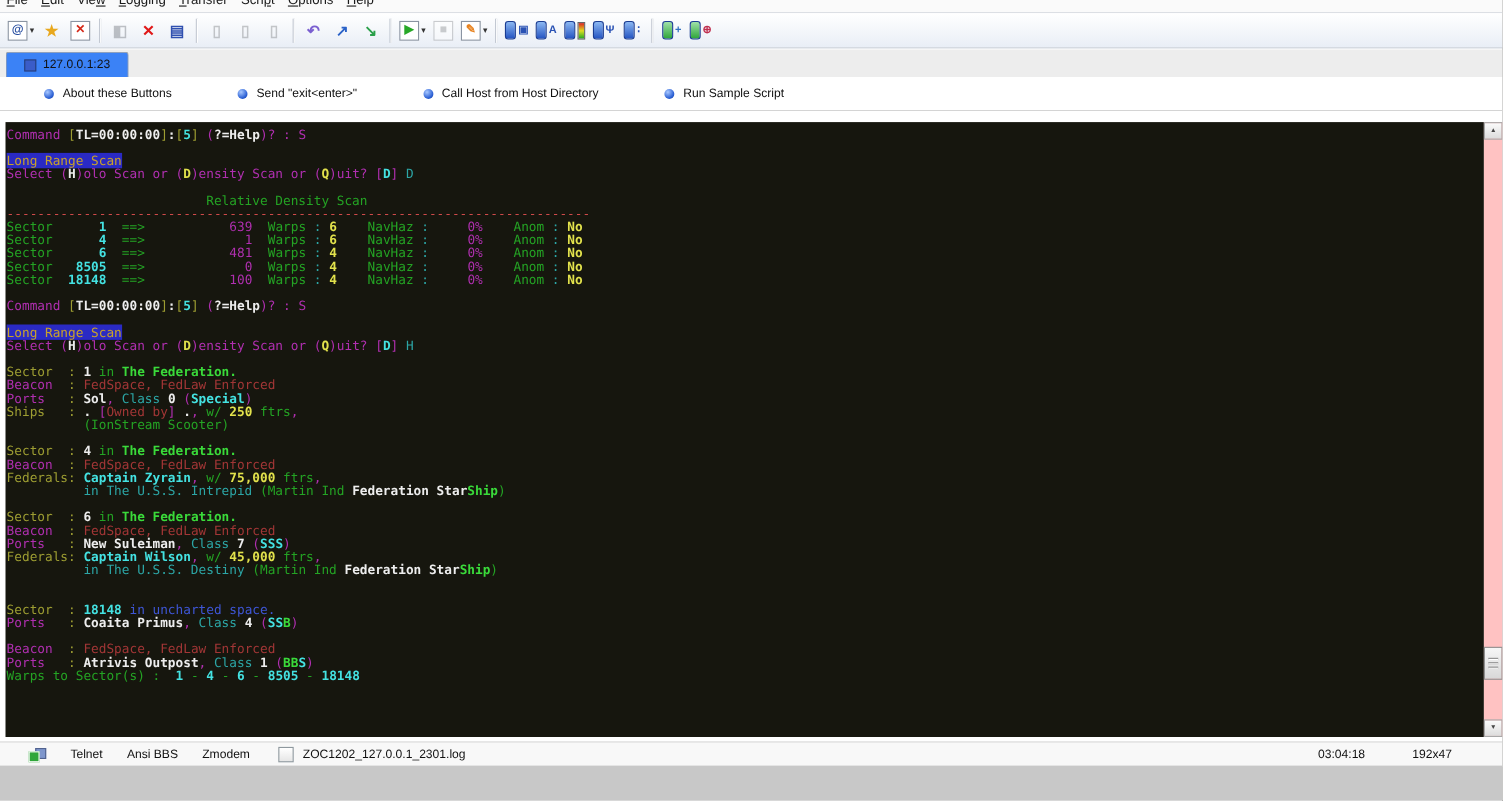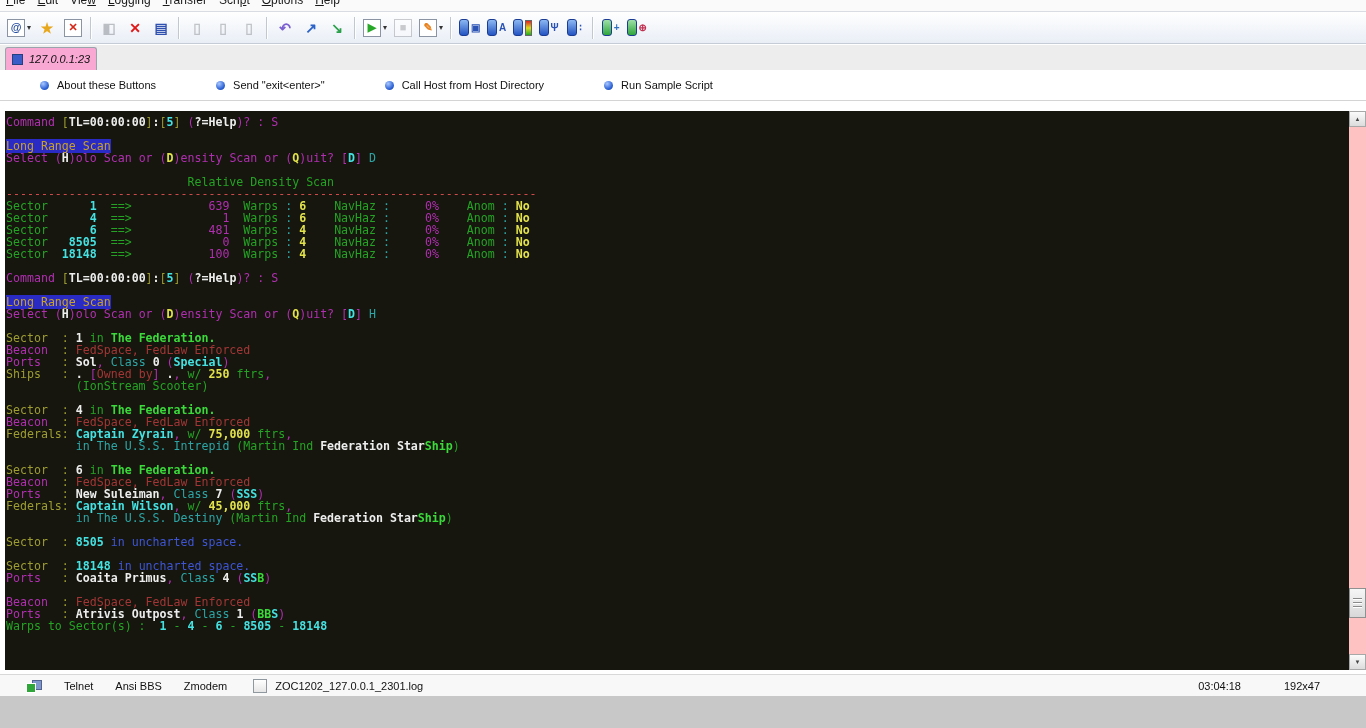--- a/index.html
+++ b/index.html
@@ -27,22 +27,22 @@
   .tb-sep{width:1px;height:22px;background:#c2c8d2;border-right:1px solid #ffffff;margin:0 4px;}
   .dev-base{display:inline-block;width:8px;height:15px;border-radius:3px;
             background:linear-gradient(#8cb8f2,#2454c2);border:1px solid #1a3c92;margin-right:2px;}
   .dev-badge{font-size:10px;font-weight:bold;line-height:10px;}
   .gradbar{display:inline-block;width:5px;height:14px;border:1px solid #666;
            background:linear-gradient(#d22,#dd2,#2a2);}
 
   
   .tabbar{position:absolute;left:0;top:45px;width:100%;height:25px;background:#ededed;}
   .tab{position:absolute;left:5px;bottom:0;height:22px;display:flex;align-items:center;gap:6px;
-       background:#f9a8d4;border:1px solid #9aa2ac;border-bottom:none;border-radius:3px 3px 0 0;
-       padding:0 6px;cursor:pointer;font-style:italic;}
+       background:#3b82f6;border:1px solid #9aa2ac;border-bottom:none;border-radius:3px 3px 0 0;
+       padding:0 16px;cursor:pointer;}
   .tab-ico{width:9px;height:9px;background:#3a5cc8;border:1px solid #24407e;display:inline-block;}
   .tab-label{font-size:11px;color:#111;}
 
   
   .quickbar{position:absolute;left:0;top:70px;width:100%;height:31px;background:#ffffff;
             border-bottom:1px solid #d4d4d4;display:flex;align-items:center;padding-left:34px;
             box-sizing:border-box;}
   .qbtn{display:inline-flex;align-items:center;gap:8px;margin-right:48px;background:none;border:none;
         font-size:11px;color:#111;cursor:pointer;font-family:"Liberation Sans",sans-serif;}
   .qbtn .sphere{width:9px;height:9px;border-radius:50%;
@@ -228,21 +228,20 @@
         <div class="t-line"><span style="color: rgb(176, 47, 176);">Beacon</span><span style="color: rgb(157, 157, 50);">  : </span><span style="color: rgb(162, 54, 54);">FedSpace, FedLaw Enforced</span></div>
         <div class="t-line"><span style="color: rgb(157, 157, 50);">Federals: </span><span style="color: rgb(68, 226, 226); font-weight: bold;">Captain Zyrain</span><span style="color: rgb(176, 47, 176);">,</span><span style="color: rgb(36, 163, 36);"> w/ </span><span style="color: rgb(226, 226, 76); font-weight: bold;">75,000</span><span style="color: rgb(36, 163, 36);"> ftrs</span><span style="color: rgb(176, 47, 176);">,</span></div>
         <div class="t-line"><span style="color: rgb(44, 166, 166);">          in The U.S.S. Intrepid</span><span style="color: rgb(36, 163, 36);"> (Martin Ind </span><span style="color: rgb(237, 237, 237); font-weight: bold;">Federation Star</span><span style="color: rgb(58, 218, 58); font-weight: bold;">Ship</span><span style="color: rgb(36, 163, 36);">)</span></div>
         <div class="t-line"></div>
         <div class="t-line"><span style="color: rgb(157, 157, 50);">Sector  : </span><span style="color: rgb(237, 237, 237); font-weight: bold;">6</span><span style="color: rgb(36, 163, 36);"> in </span><span style="color: rgb(58, 218, 58); font-weight: bold;">The Federation.</span></div>
         <div class="t-line"><span style="color: rgb(176, 47, 176);">Beacon</span><span style="color: rgb(157, 157, 50);">  : </span><span style="color: rgb(162, 54, 54);">FedSpace, FedLaw Enforced</span></div>
         <div class="t-line"><span style="color: rgb(176, 47, 176);">Ports</span><span style="color: rgb(157, 157, 50);">   : </span><span style="color: rgb(237, 237, 237); font-weight: bold;">New Suleiman</span><span style="color: rgb(176, 47, 176);">,</span><span style="color: rgb(44, 166, 166);"> Class </span><span style="color: rgb(237, 237, 237); font-weight: bold;">7</span><span style="color: rgb(176, 47, 176);"> (</span><span style="color: rgb(68, 226, 226); font-weight: bold;">SSS</span><span style="color: rgb(176, 47, 176);">)</span></div>
         <div class="t-line"><span style="color: rgb(157, 157, 50);">Federals: </span><span style="color: rgb(68, 226, 226); font-weight: bold;">Captain Wilson</span><span style="color: rgb(176, 47, 176);">,</span><span style="color: rgb(36, 163, 36);"> w/ </span><span style="color: rgb(226, 226, 76); font-weight: bold;">45,000</span><span style="color: rgb(36, 163, 36);"> ftrs</span><span style="color: rgb(176, 47, 176);">,</span></div>
         <div class="t-line"><span style="color: rgb(44, 166, 166);">          in The U.S.S. Destiny</span><span style="color: rgb(36, 163, 36);"> (Martin Ind </span><span style="color: rgb(237, 237, 237); font-weight: bold;">Federation Star</span><span style="color: rgb(58, 218, 58); font-weight: bold;">Ship</span><span style="color: rgb(36, 163, 36);">)</span></div>
         <div class="t-line"></div>
-        <div class="t-line"><span style="color: rgb(157, 157, 50);">Sector  : </span><span style="color: rgb(68, 226, 226); font-weight: bold;">8505</span><span style="color: rgb(62, 86, 214);"> in uncharted space.</span></div>
         <div class="t-line"></div>
         <div class="t-line"><span style="color: rgb(157, 157, 50);">Sector  : </span><span style="color: rgb(68, 226, 226); font-weight: bold;">18148</span><span style="color: rgb(62, 86, 214);"> in uncharted space.</span></div>
         <div class="t-line"><span style="color: rgb(176, 47, 176);">Ports</span><span style="color: rgb(157, 157, 50);">   : </span><span style="color: rgb(237, 237, 237); font-weight: bold;">Coaita Primus</span><span style="color: rgb(176, 47, 176);">,</span><span style="color: rgb(44, 166, 166);"> Class </span><span style="color: rgb(237, 237, 237); font-weight: bold;">4</span><span style="color: rgb(176, 47, 176);"> (</span><span style="color: rgb(68, 226, 226); font-weight: bold;">SS</span><span style="color: rgb(58, 218, 58); font-weight: bold;">B</span><span style="color: rgb(176, 47, 176);">)</span></div>
         <div class="t-line"></div>
         <div class="t-line"><span style="color: rgb(176, 47, 176);">Beacon</span><span style="color: rgb(157, 157, 50);">  : </span><span style="color: rgb(162, 54, 54);">FedSpace, FedLaw Enforced</span></div>
         <div class="t-line"><span style="color: rgb(176, 47, 176);">Ports</span><span style="color: rgb(157, 157, 50);">   : </span><span style="color: rgb(237, 237, 237); font-weight: bold;">Atrivis Outpost</span><span style="color: rgb(176, 47, 176);">,</span><span style="color: rgb(44, 166, 166);"> Class </span><span style="color: rgb(237, 237, 237); font-weight: bold;">1</span><span style="color: rgb(176, 47, 176);"> (</span><span style="color: rgb(58, 218, 58); font-weight: bold;">BB</span><span style="color: rgb(68, 226, 226); font-weight: bold;">S</span><span style="color: rgb(176, 47, 176);">)</span></div>
         <div class="t-line"><span style="color: rgb(36, 163, 36);">Warps to Sector(s) : </span><span style="color: rgb(68, 226, 226); font-weight: bold;"> 1</span><span style="color: rgb(36, 163, 36);"> - </span><span style="color: rgb(68, 226, 226); font-weight: bold;">4</span><span style="color: rgb(36, 163, 36);"> - </span><span style="color: rgb(68, 226, 226); font-weight: bold;">6</span><span style="color: rgb(36, 163, 36);"> - </span><span style="color: rgb(68, 226, 226); font-weight: bold;">8505</span><span style="color: rgb(36, 163, 36);"> - </span><span style="color: rgb(68, 226, 226); font-weight: bold;">18148</span></div>
       </div>
     <div class="vscroll">
       <div class="sb-btn up">▲</div>

